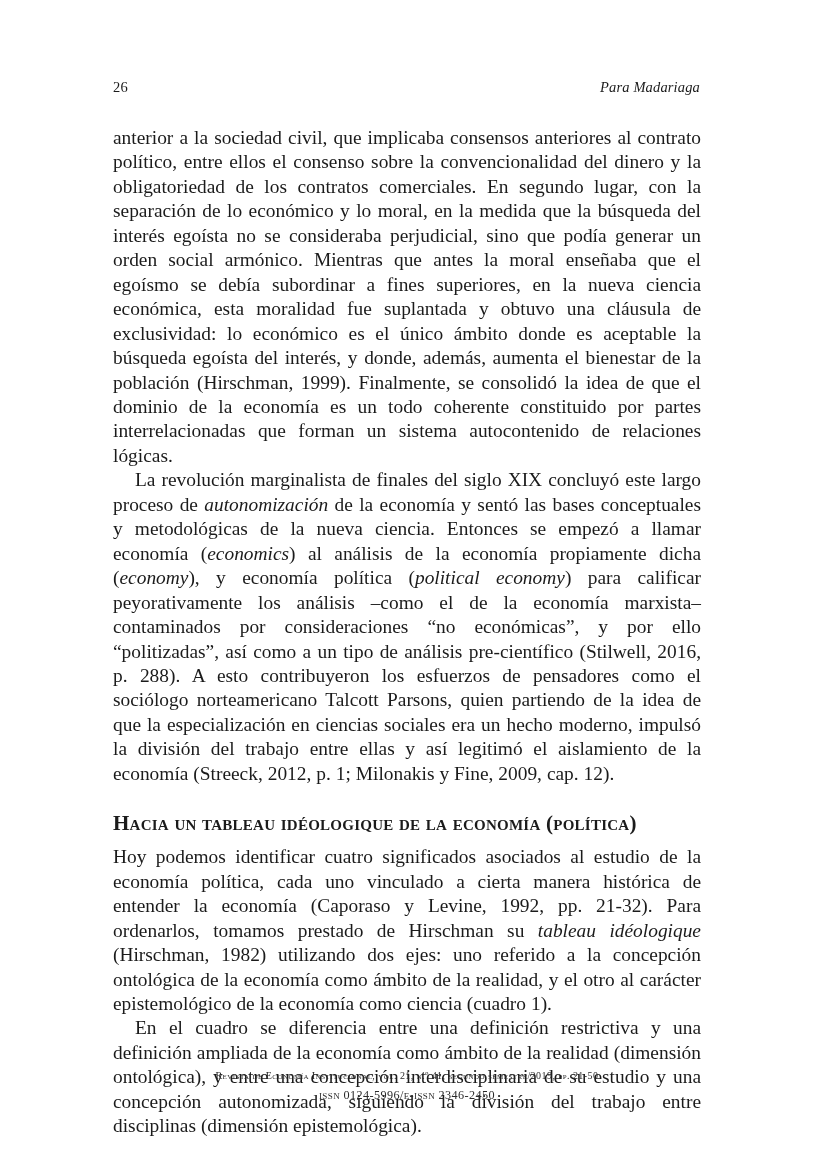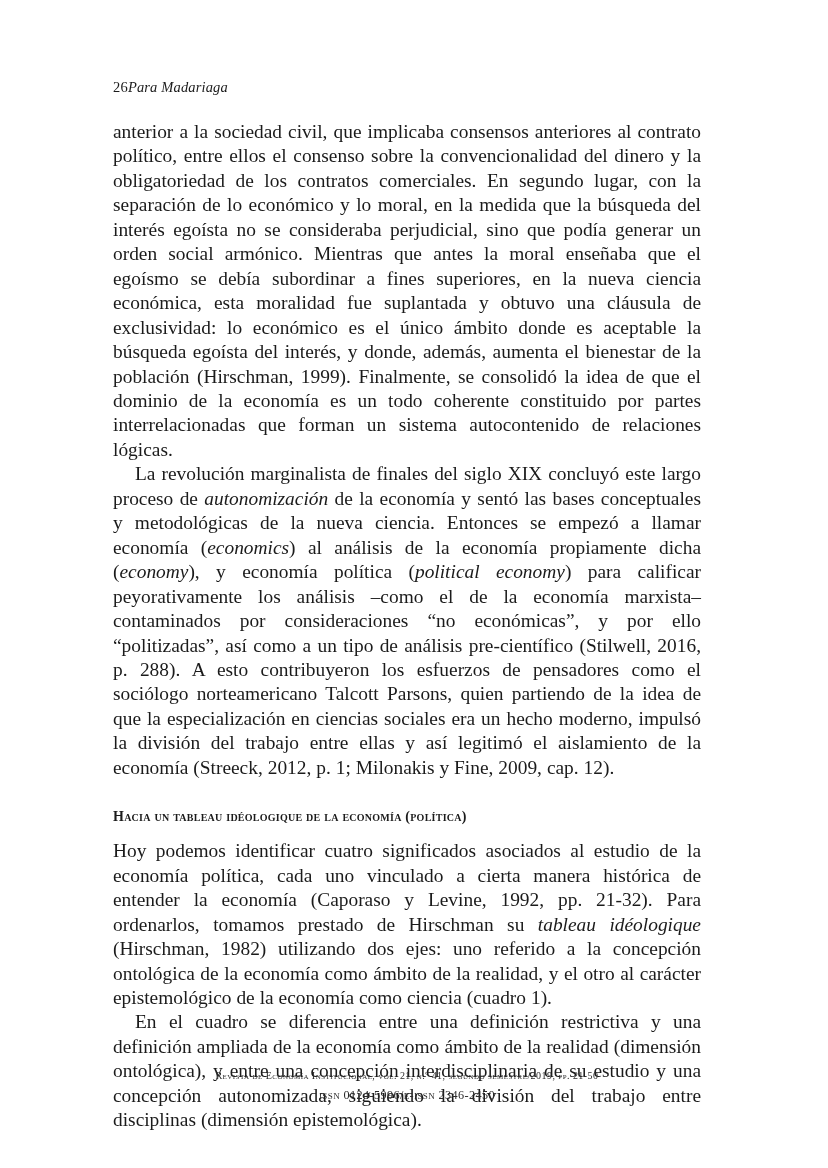--- a/index.html
+++ b/index.html
@@ -27,39 +27,40 @@
   }
 
   
   .running-head {
     position: absolute;
     left: 113px;
     top: 78px;
     width: 587px;
     display: flex;
     align-items: baseline;
+    justify-content: space-between;
     font-size: 14.5px;
     line-height: 18px;
   }
   .folio {
     font-family: "Liberation Serif", "DejaVu Serif", serif;
     font-size: 14.5px;
     letter-spacing: 0.2px;
   }
   .head-author {
     font-style: italic;
     font-size: 14.5px;
     letter-spacing: 0.15px;
   }
 
   
   .column {
     position: absolute;
     left: 113px;
-    top: 120px;
+    top: 126px;
     width: 588px;
   }
 
   p.body-par {
     margin: 0;
     font-size: 19.4px;
     line-height: 24.45px;
     text-align: justify;
     text-justify: inter-word;
     hyphens: none;
@@ -70,21 +71,21 @@
   }
   p.no-indent {
     text-indent: 0;
   }
 
   i, .it { }
 
   
   h2.section-heading {
     margin: 0;
-    font-size: 14px;
+    font-size: 21px;
     line-height: 22px;
     font-weight: bold;
     font-variant: small-caps;
     letter-spacing: 0.25px;
     text-align: left;
   }
   .gap-before-heading { height: 26px; }
   .gap-after-heading  { height: 11px; }
 
   

